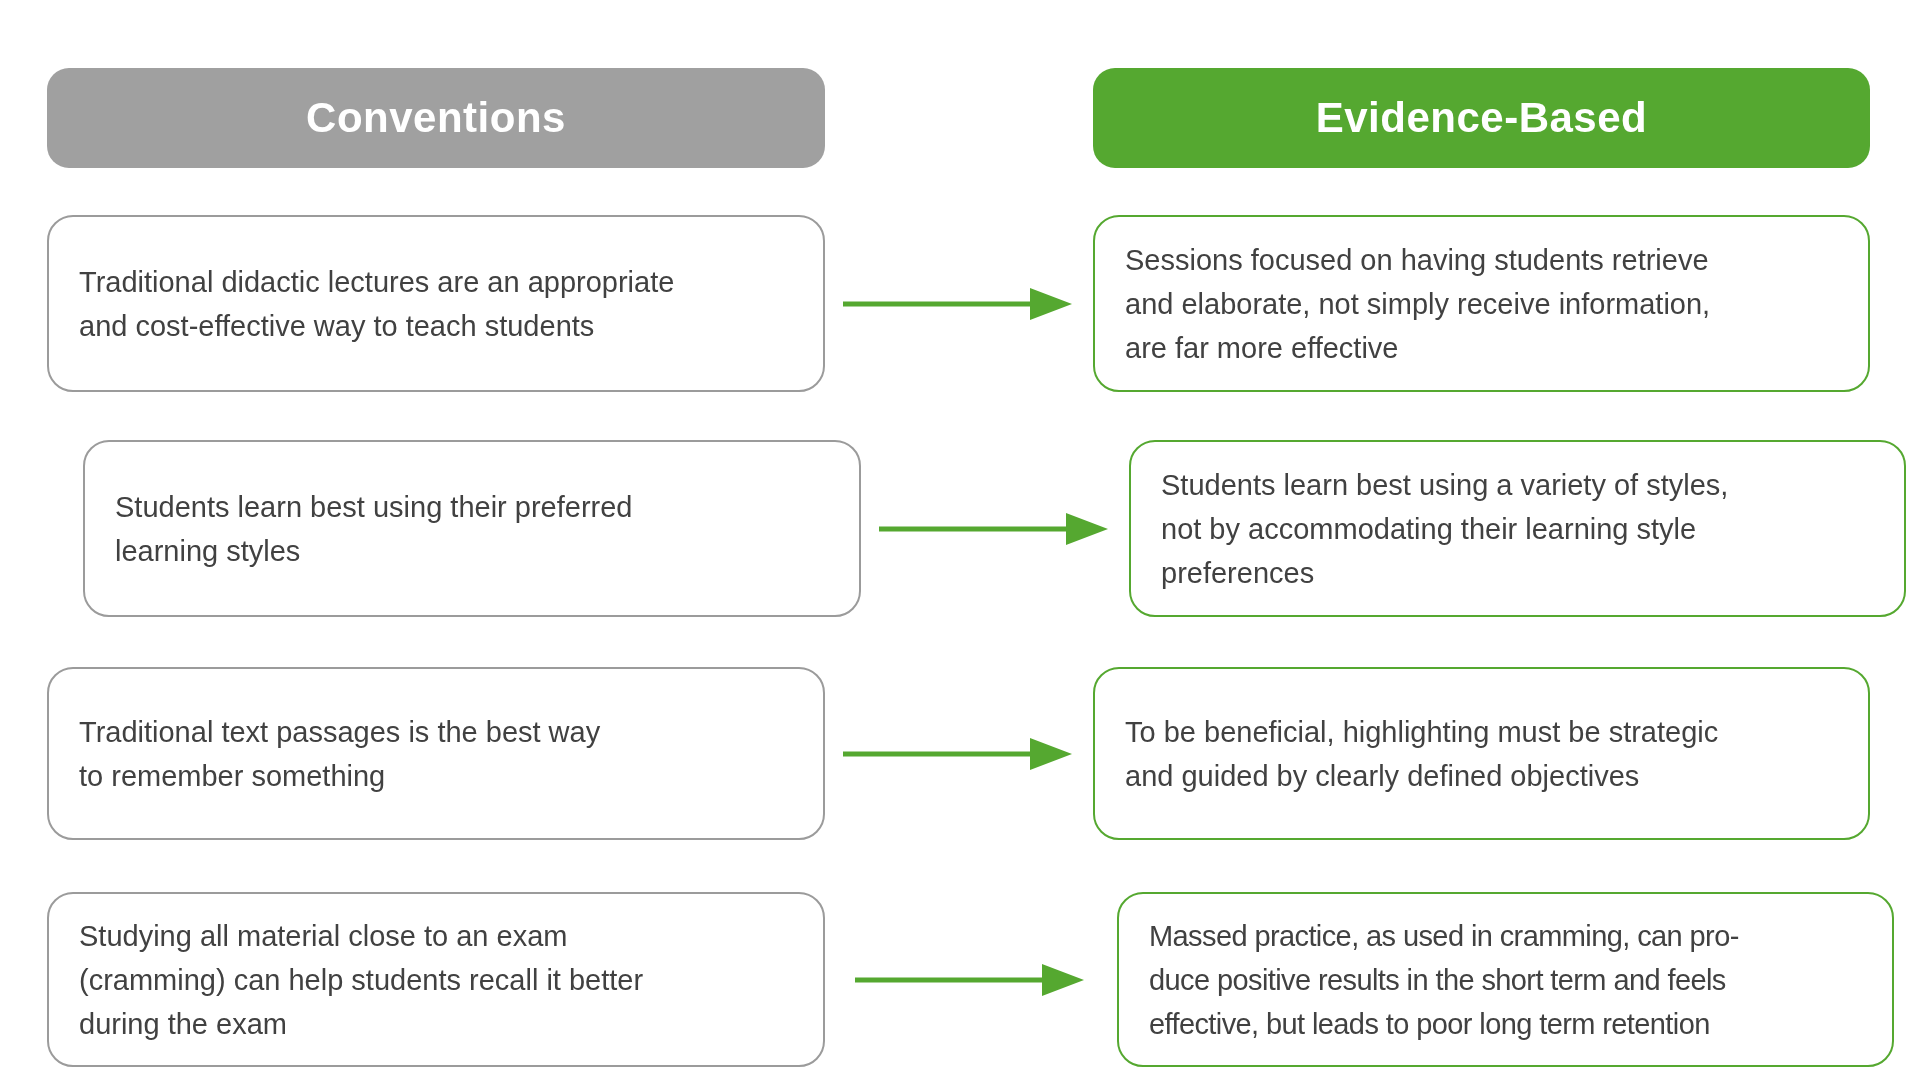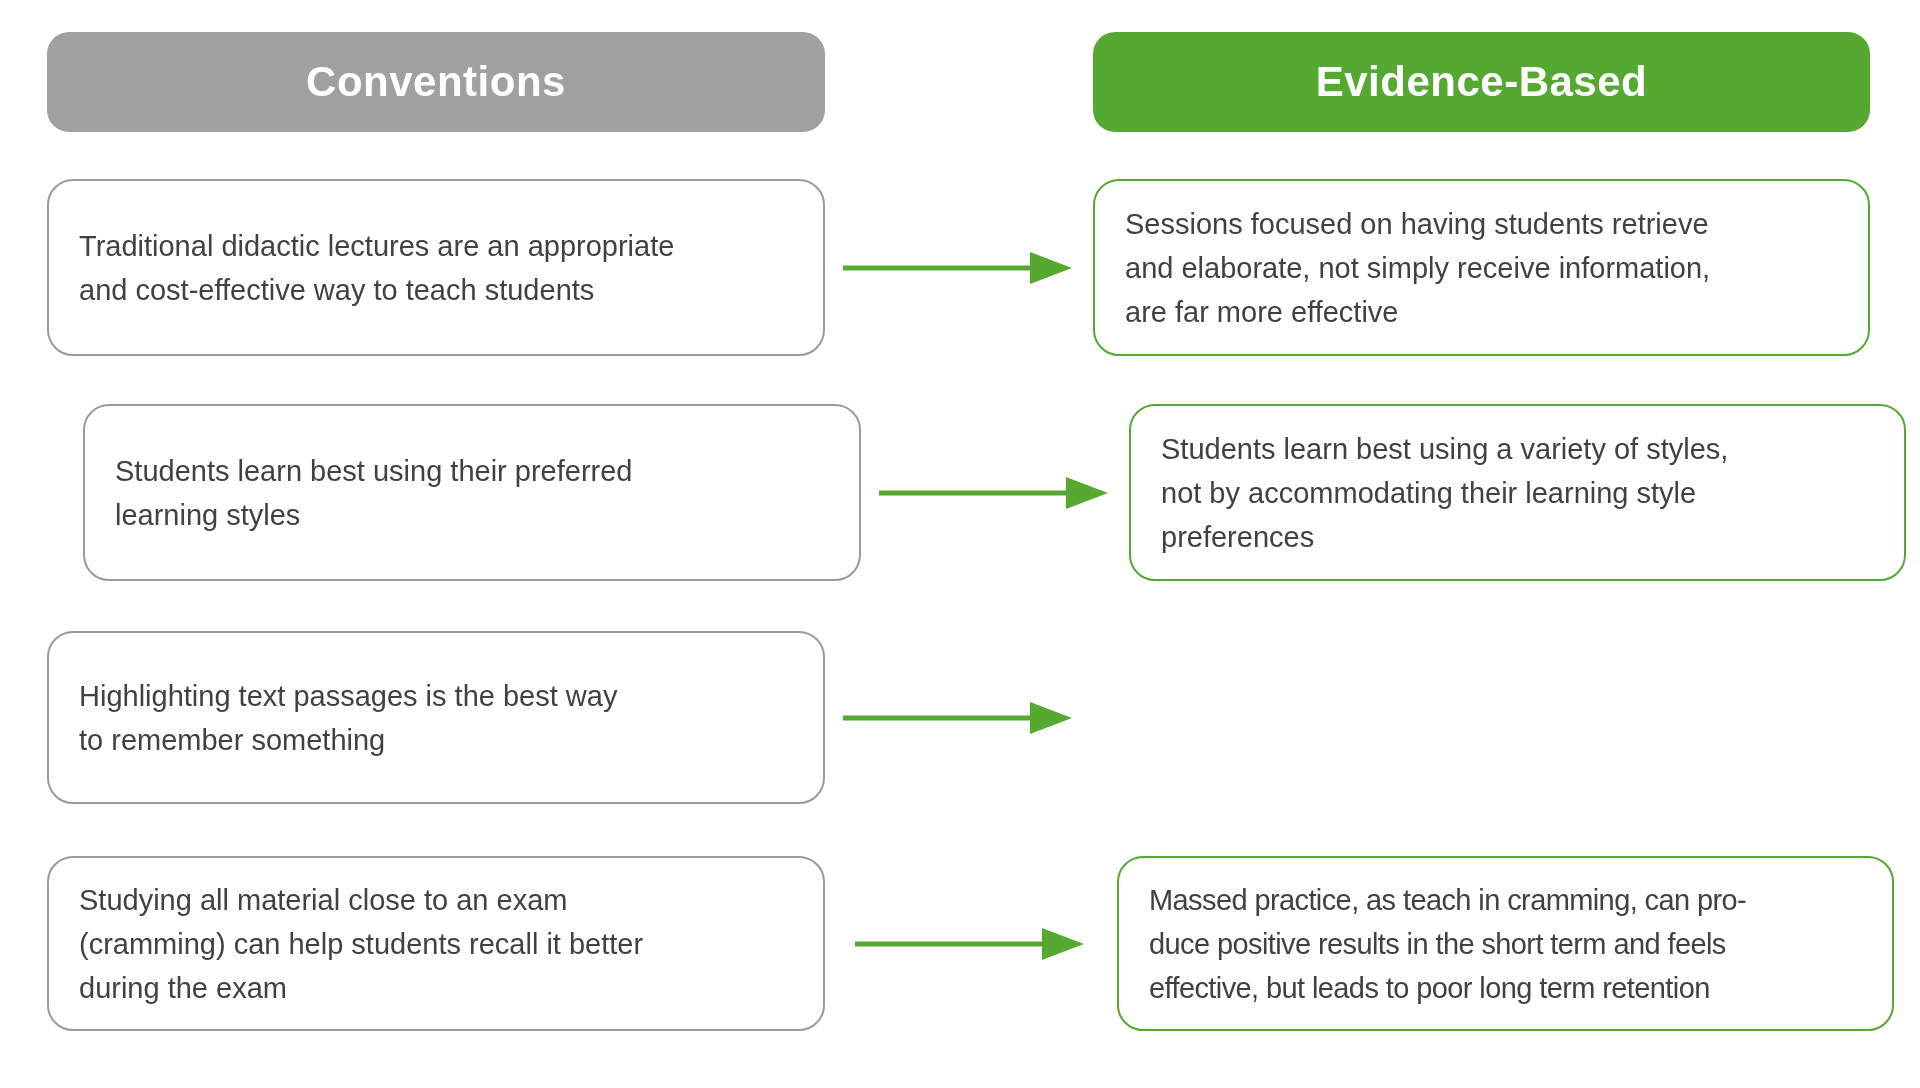--- a/index.html
+++ b/index.html
@@ -8,21 +8,21 @@
     --border-gray:#9b9b9b;
     --text:#414141;
     --header-text:#ffffff;
     --bg:#ffffff;
   }
   *{margin:0;padding:0;box-sizing:border-box;}
   html,body{width:1920px;height:1088px;background:var(--bg);overflow:hidden;}
   body{font-family:"Liberation Sans", sans-serif;}
   .canvas{
     width:1920px;height:1088px;
-    padding:32px 50px 0 47px;
+    padding:68px 50px 0 47px;
     background:var(--bg);
   }
   .row{
     display:flex;
     align-items:stretch;
   }
   .col-left{width:778px;flex:0 0 778px;}
   .col-mid{width:268px;flex:0 0 268px;display:flex;align-items:center;justify-content:flex-start;}
   .col-right{width:777px;flex:0 0 777px;border-radius:31px;}
   .header-row{height:100px;}
@@ -118,48 +118,54 @@
         <div class="box-text">Students learn best using a variety of styles,
 not by accommodating their learning style
 preferences</div>
       </div>
     </div>
   </div>
 
   <div class="row r3">
     <div class="col-left">
       <div class="box left">
-        <div class="box-text">Highlighting text passages is the best way
+        <div class="box-text">Traditional text passages is the best way
 to remember something</div>
       </div>
     </div>
     <div class="col-mid">
       <svg class="arrow-svg" width="268" height="44" viewBox="0 0 268 44">
         <line class="arrow-line" x1="18" y1="22" x2="206" y2="22"></line>
         <polygon class="arrow-head" points="205,6 205,38 247,22"></polygon>
       </svg>
+    </div>
+    <div class="col-right">
+      <div class="box right">
+        <div class="box-text">To be beneficial, highlighting must be strategic
+and guided by clearly defined objectives</div>
+      </div>
     </div>
   </div>
 
   <div class="row r4">
     <div class="col-left">
       <div class="box left">
         <div class="box-text">Studying all material close to an exam
 (cramming) can help students recall it better
 during the exam</div>
       </div>
     </div>
     <div class="col-mid">
       <svg class="arrow-svg" width="268" height="44" viewBox="0 0 268 44">
         <line class="arrow-line" x1="18" y1="22" x2="206" y2="22"></line>
         <polygon class="arrow-head" points="205,6 205,38 247,22"></polygon>
       </svg>
     </div>
     <div class="col-right">
       <div class="box right">
-        <div class="box-text">Massed practice, as teach in cramming, can pro-
+        <div class="box-text">Massed practice, as used in cramming, can pro-
 duce positive results in the short term and feels
 effective, but leads to poor long term retention</div>
       </div>
     </div>
   </div>
 
 </div>
 
 </body></html>

